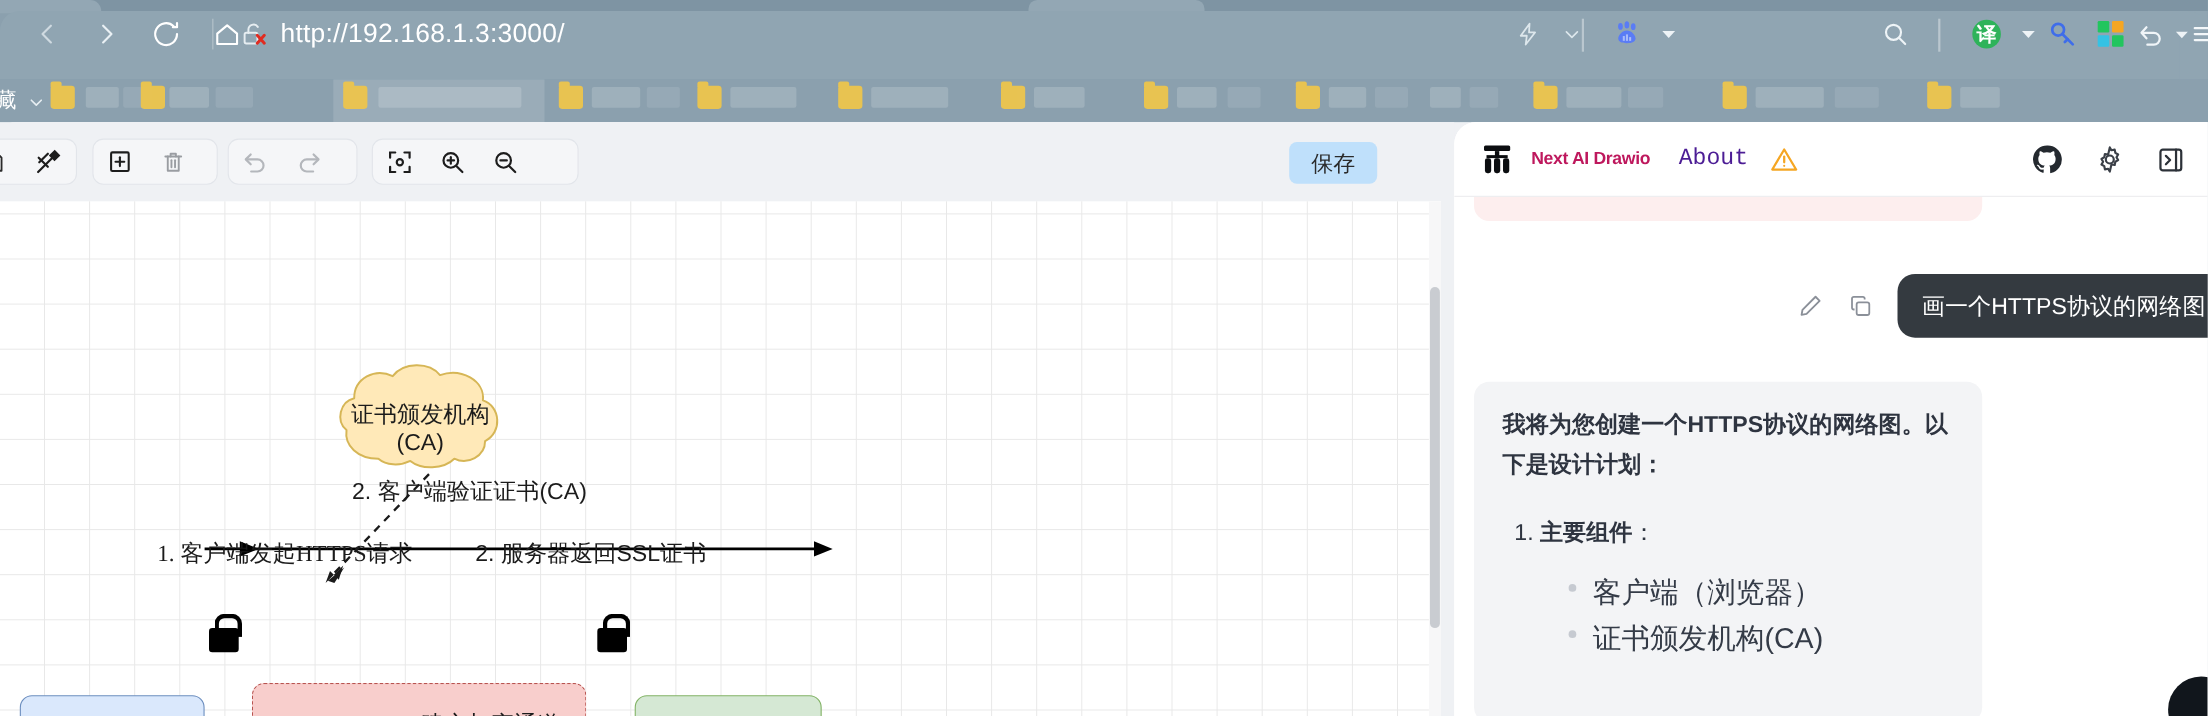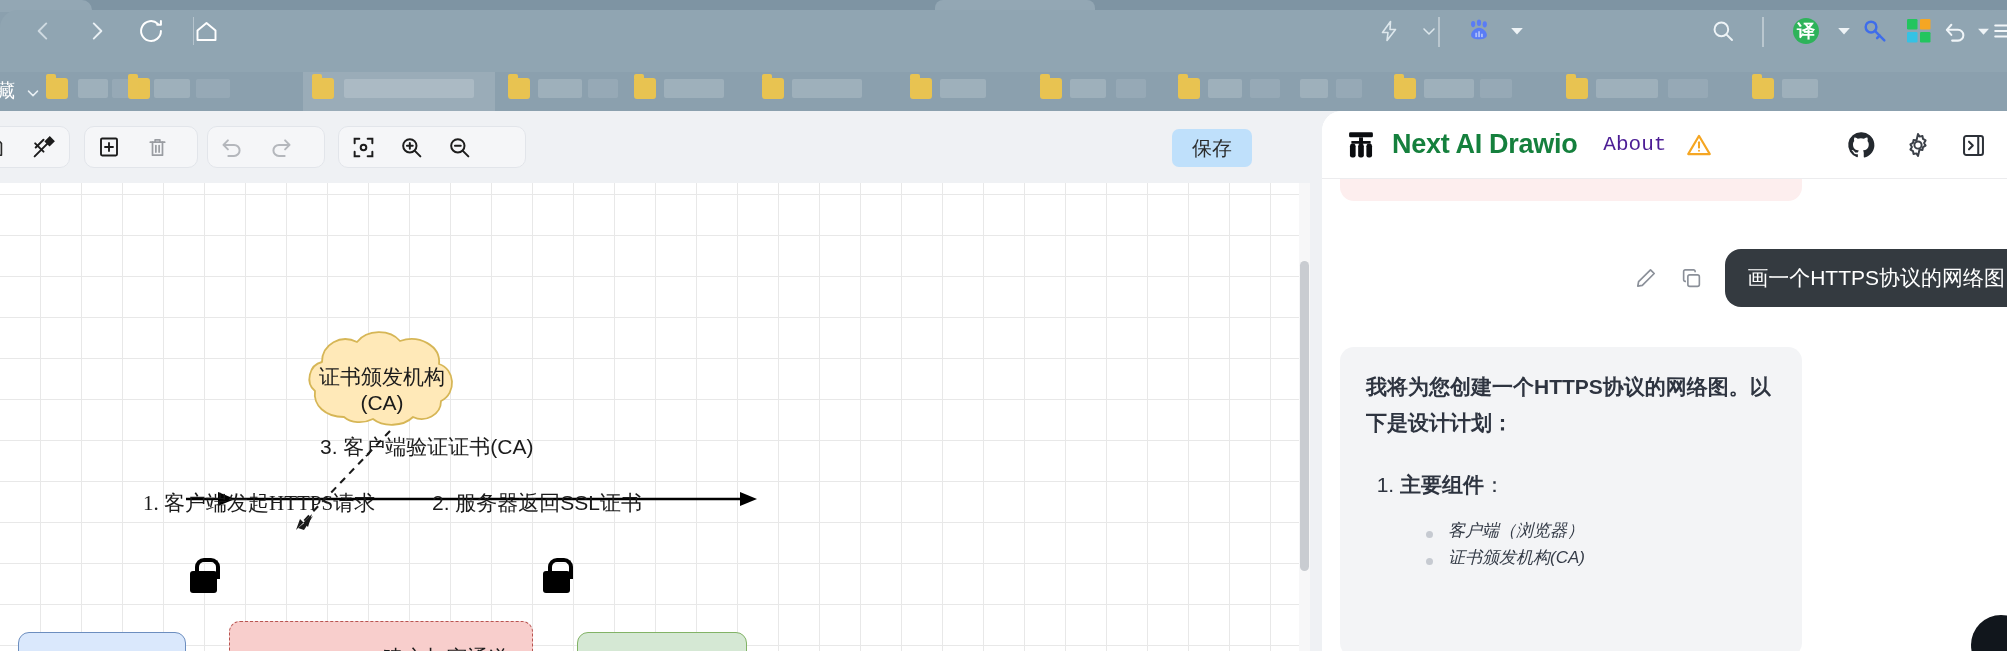--- a/index.html
+++ b/index.html
@@ -73,38 +73,38 @@
 
   .lock { position:absolute; width:27px; height:22px; background:#000; border-radius:3px; z-index:5; }
   .lock:before { content:""; position:absolute; left:5px; top:-13px; width:17px; height:17px; border:4.5px solid #000; border-radius:9px 9px 0 0; border-bottom:none; }
   #lock-1 { left:190px; top:388px; }
   #lock-2 { left:543px; top:388px; }
 
   
   #panel { position:absolute; left:1322px; top:0; width:685px; height:540px; background:#ffffff; border-top-left-radius:20px; overflow:hidden; }
   #panel-gap { position:absolute; left:1310px; top:0; width:12px; height:540px; background:#eff1f4; }
   #panel-header { position:absolute; left:0; top:0; width:685px; height:68px; background:#fff; border-bottom:1px solid #ececee; display:flex; align-items:center; }
-  #brand-title { font-size:27px; font-weight:bold; color:#15803d; letter-spacing:-.3px; }
+  #brand-title { font-size:16px; font-weight:bold; color:#be185d; letter-spacing:-.3px; }
   #about-link { font-size:21px; color:#4c1d95; cursor:pointer;font-family:Liberation Mono, monospace; }
   #panel-header-right { position:absolute; right:20px; top:0; height:68px; display:flex; align-items:center; gap:28px; }
 
   #panel-scroll { position:absolute; left:0; top:68px; width:685px; height:472px; background:#fff; }
   #prev-bubble { position:absolute; left:18px; top:0px; width:462px; height:22px; background:#fdeeee; border-bottom-left-radius:14px; border-bottom-right-radius:14px; }
 
   #user-row { position:absolute; right:0px; top:70px; width:685px; display:flex; align-items:center; justify-content:flex-end; gap:22px; }
   .msg-icon { cursor:pointer; }
   #user-bubble { background:#343a40; color:#fff; font-size:21px; padding:15px 22px; border-radius:16px; white-space:nowrap; margin-right:-20px; }
 
   #ai-bubble { position:absolute; left:18px; top:168px; width:462px; min-height:310px; background:#f3f4f6; border-radius:14px; padding:22px 26px 0 26px; }
   #ai-text { font-size:21px; line-height:1.72; color:#2e3440;font-weight:bold; }
   #ai-ol { margin:26px 0 0 34px; }
   #ai-ol > li { font-size:21px; color:#2e3440; line-height:1.7; }
   #ai-ol > li strong { font-weight:bold; }
   #ai-ul { margin:14px 0 0 20px; list-style:none; }
-  #ai-ul li { font-size:17px; color:#343b47; line-height:1.62; position:relative; padding-left:28px;font-style:italic; }
+  #ai-ul li { font-size:26px; color:#343b47; line-height:1.62; position:relative; padding-left:28px; }
   #ai-ul li:before { content:""; position:absolute; left:6px; top:14px; width:7px; height:7px; background:#c6cad1; border-radius:50%; }
   #corner-curl { position:absolute; right:0; bottom:0; width:46px; height:46px; overflow:hidden; }
   #corner-curl:after { content:""; position:absolute; right:-24px; bottom:-24px; width:60px; height:60px; background:#11161c; border-radius:50%; }
 </style>
 </head>
 <body>
 
 <div id="browser-chrome">
   <div id="chrome-topstrip"></div>
   <div id="tabstrip-tab"></div>
@@ -129,20 +129,30 @@
         <polyline points="20.5 3.4 20.5 6.6 17.3 6.6" stroke-linejoin="round"></polyline>
       </svg>
   </div>
   <div class="navbtn" style="left:185px;">
     <svg width="27" height="27" viewBox="0 0 24 24" fill="none" stroke="#ffffff" stroke-width="1.7" stroke-linejoin="round">
         <path d="M4 11.2 12 4.5l8 6.7V19.5H4z"></path>
       </svg>
   </div>
   <div id="nav-divider"></div>
 
+  <div id="url-area">
+    <span style="display:flex;align-items:center;">
+      <svg width="25" height="25" viewBox="0 0 24 24">
+        <path d="M7.5 10.6V7.8a4.5 4.5 0 0 1 8.2-2.6" fill="none" stroke="#e6edf1" stroke-width="1.7" stroke-linecap="round"></path>
+        <rect x="4.2" y="10.3" width="11.2" height="9.4" rx="1.5" fill="none" stroke="#e6edf1" stroke-width="1.7"></rect>
+        <path d="M15.2 12.6 L21.4 19.4 M21.4 12.6 L15.2 19.4" stroke="#e02b20" stroke-width="2.6" stroke-linecap="round"></path>
+      </svg>
+    </span>
+    <span id="url-text">http://192.168.1.3:3000/</span>
+  </div>
 
   <div class="navbtn" style="left:1368px;">
     <svg width="24" height="24" viewBox="0 0 24 24" fill="none" stroke="#dde7ec" stroke-width="1.6" stroke-linejoin="round">
         <polygon points="13.5 2.5 5.5 13.5 11 13.5 10 21.5 18.5 10.5 13 10.5"></polygon>
       </svg>
   </div>
   <div class="navbtn" style="left:1408px;">
     <svg width="20" height="20" viewBox="0 0 24 24" fill="none" stroke="#dde7ec" stroke-width="1.8" stroke-linecap="round" stroke-linejoin="round">
         <polyline points="6 9.5 12 15.5 18 9.5"></polyline>
       </svg>
@@ -370,21 +380,21 @@
       </div>
       <div class="node" id="node-server">
         
       </div>
 
       <div class="lock" id="lock-1"></div>
       <div class="lock" id="lock-2"></div>
 
       <span class="edge-label" id="lbl-1">1. 客户端发起HTTPS请求</span>
       <span class="edge-label" id="lbl-2">2. 服务器返回SSL证书</span>
-      <span class="edge-label" id="lbl-3">3. 客户端验证证书(CA)</span>
+      <span class="edge-label" id="lbl-3">2. 客户端验证证书(CA)</span>
       <span class="edge-label" id="lbl-4">4. 建立加密通道</span>
 
       <div id="canvas-scrolltrack"></div>
       <div id="canvas-scrollbar"></div>
     </div>
   </div>
 
   <div id="panel-gap"></div>
 
   <div id="panel">

